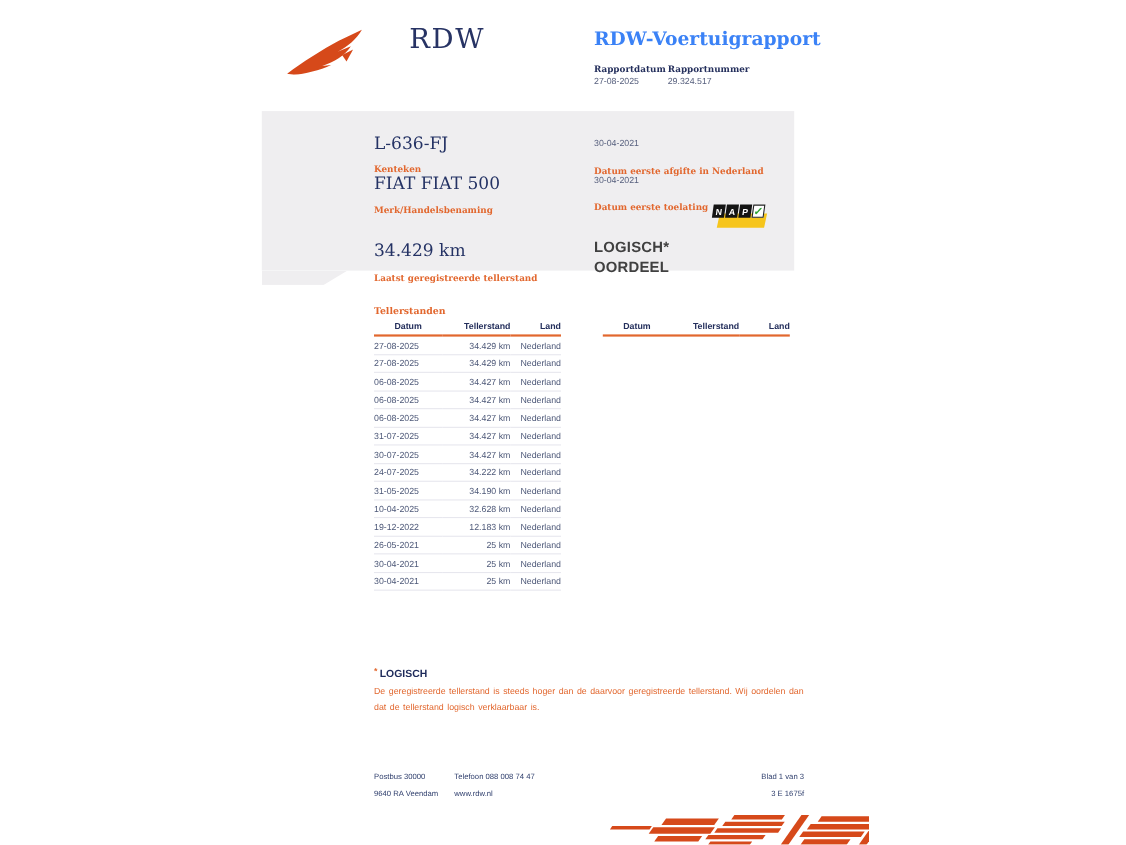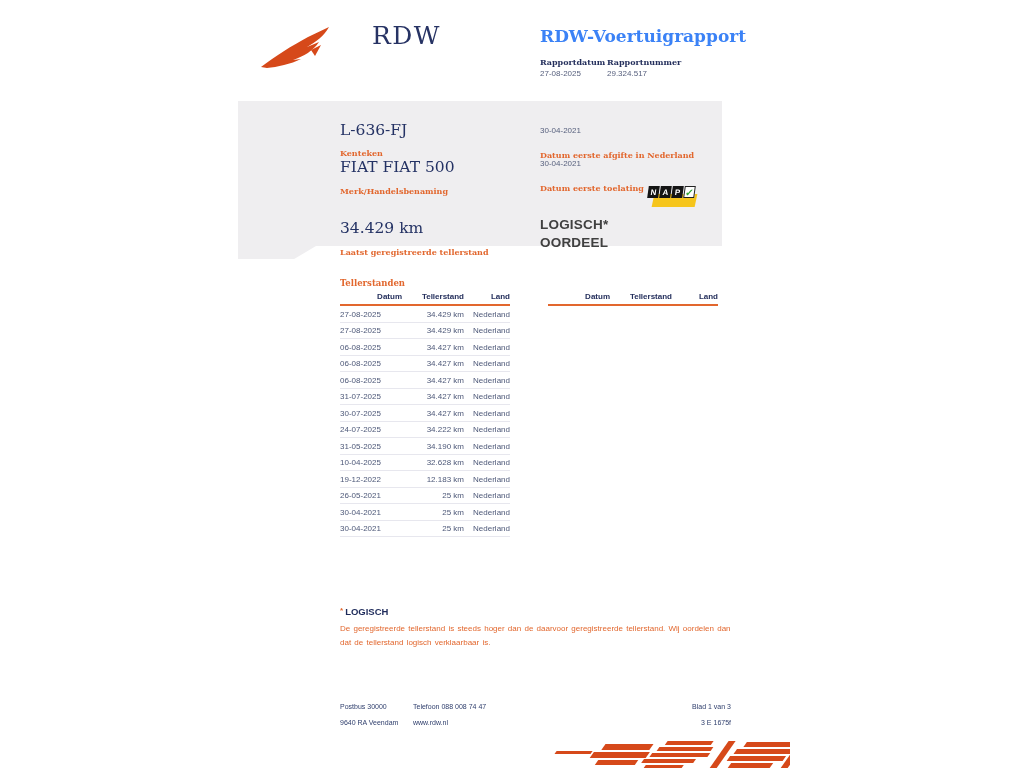--- a/index.html
+++ b/index.html
@@ -75,21 +75,21 @@
   }
 
   
   .table-title {
     left:340px; top:278px;
     font-family:"DejaVu Serif", serif;
     font-weight:bold; font-size:8.5px; color:#e2672e;
   }
   table.ts { border-collapse:collapse; width:170px; font-size:8px; table-layout:fixed; }
   table.ts th {
-    color:#242f5c; font-weight:bold; text-align:right;
+    color:#242f5c; font-weight:bold; text-align:center;
     padding:2px 0 3px 0; border-bottom:2px solid #e2672e;
     font-size:8px;
   }
   table.ts th.num, table.ts td.num { text-align:right; }
   table.ts td {
     color:#4d5878; padding:3.5px 0 3px 0;
     border-bottom:1px solid #e7e7ee;
   }
   col.c-datum { width:62px; } col.c-teller { width:62px; } col.c-land { width:46px; }
   .table-left  { left:340px; top:290px; }

